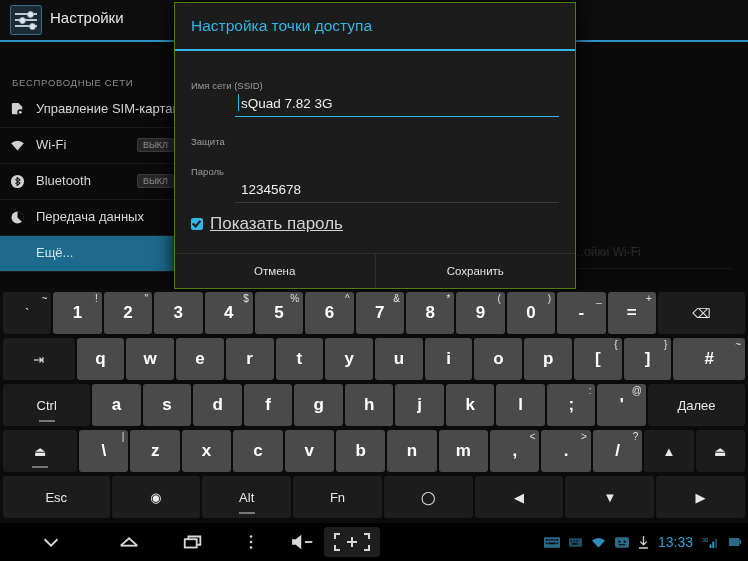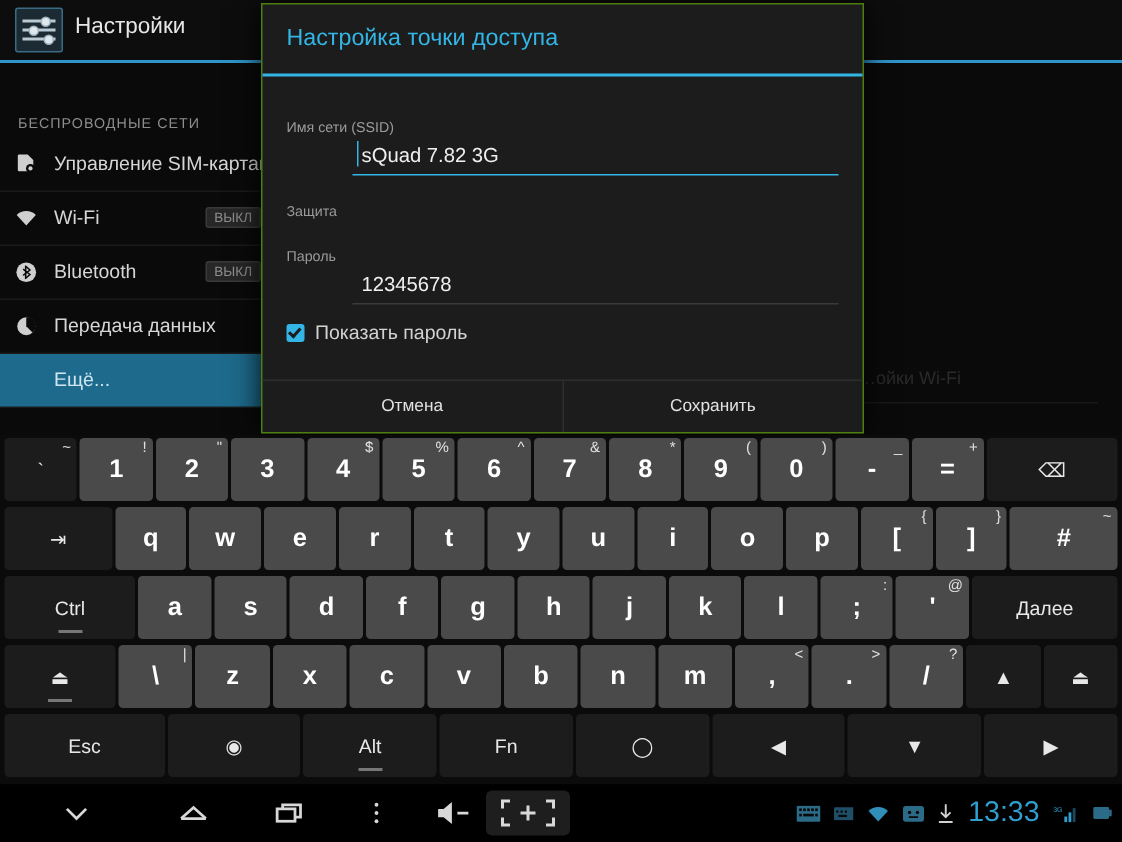--- a/index.html
+++ b/index.html
@@ -36,42 +36,42 @@
   .dlg-body{padding:10px 16px 0 16px;}
   .f-lbl{font-size:9.5px;color:#9a9a9a;margin-top:19px;}
   .f-val{font-size:13.5px;color:#efefef;padding:5px 0 5px 6px;border-bottom:1px solid #3a3a3a;position:relative;margin-left:44px;}
   .f-val.focus{border-bottom:1px solid #33b5e5;}
   .caret{position:absolute;left:3px;top:3px;width:1px;height:17px;background:#33b5e5;}
   .spin:after{content:"";position:absolute;right:1px;bottom:2px;border-style:solid;border-width:0 0 8px 8px;border-color:transparent transparent #9a9a9a transparent;}
   .hint{font-size:8.5px;color:#9a9a9a;margin-top:5px;}
   .cbrow{display:flex;align-items:center;margin-top:11px;}
   .cbx{width:12px;height:12px;border-radius:2px;background:#33b5e5;position:relative;margin-right:7px;}
   .cbx:after{content:"";position:absolute;left:3px;top:1px;width:3px;height:6px;border:solid #1c1c1c;border-width:0 2px 2px 0;transform:rotate(42deg);}
-  .cbl{font-size:13px;color:#d2d2d2;}
+  .cbl{font-size:17px;color:#d2d2d2;text-decoration:underline;}
   .dlg-btns{position:absolute;left:0;bottom:0;width:400px;height:34px;border-top:1px solid #2e2e2e;display:flex;}
   .dbtn{flex:1;display:flex;align-items:center;justify-content:center;font-size:11.5px;color:#e2e2e2;}
   .dbtn:first-child{border-right:1px solid #2e2e2e;}
 
   
   .kb{position:absolute;left:0;top:290px;width:748px;height:233px;background:#0b0b0b;}
   .kr{display:flex;align-items:stretch;height:46px;padding:1px 2px;box-sizing:border-box;}
   .key{position:relative;flex:1 1 0;margin:1px;background:#4a4a4a;border-radius:3px;display:flex;align-items:center;justify-content:center;color:#fff;font-size:17px;font-weight:bold;}
   .key.dk{background:#1c1c1c;font-size:13px;font-weight:normal;color:#e8e8e8;}
   .key.sp{background:#1c1c1c;font-size:11px;font-weight:normal;color:#cfcfcf;}
   .key .sup{position:absolute;right:4px;top:1px;font-size:10px;font-weight:normal;color:#e0e0e0;}
   .key .ul{position:absolute;left:50%;bottom:4px;transform:translateX(-50%);width:16px;height:2px;background:#777;}
   .key.w15{flex:1.5 1 0;} .key.w18{flex:1.8 1 0;} .key.w20{flex:2 1 0;} .key.sbar{flex:9 1 0;}
 
   
   .nav{position:absolute;left:0;top:523px;width:748px;height:38px;background:#000;}
   .nv{position:absolute;top:8px;width:22px;height:22px;color:#d8d8d8;}
   .scap{position:absolute;left:324px;top:4px;width:56px;height:30px;background:#1e1e1e;border-radius:4px;}
   .status{position:absolute;right:6px;top:0;height:38px;display:flex;align-items:center;gap:9px;}
   .si{color:#1f6f93;font-size:12px;}
-  .clock{color:#2f9fd0;font-size:19px;}
+  .clock{color:#2f9fd0;font-size:14px;}
   svg{display:block;}
 </style>
 </head>
 <body>
 
 <div id="root">
 
   <div class="settings-bg">
 
     <div class="actionbar">

